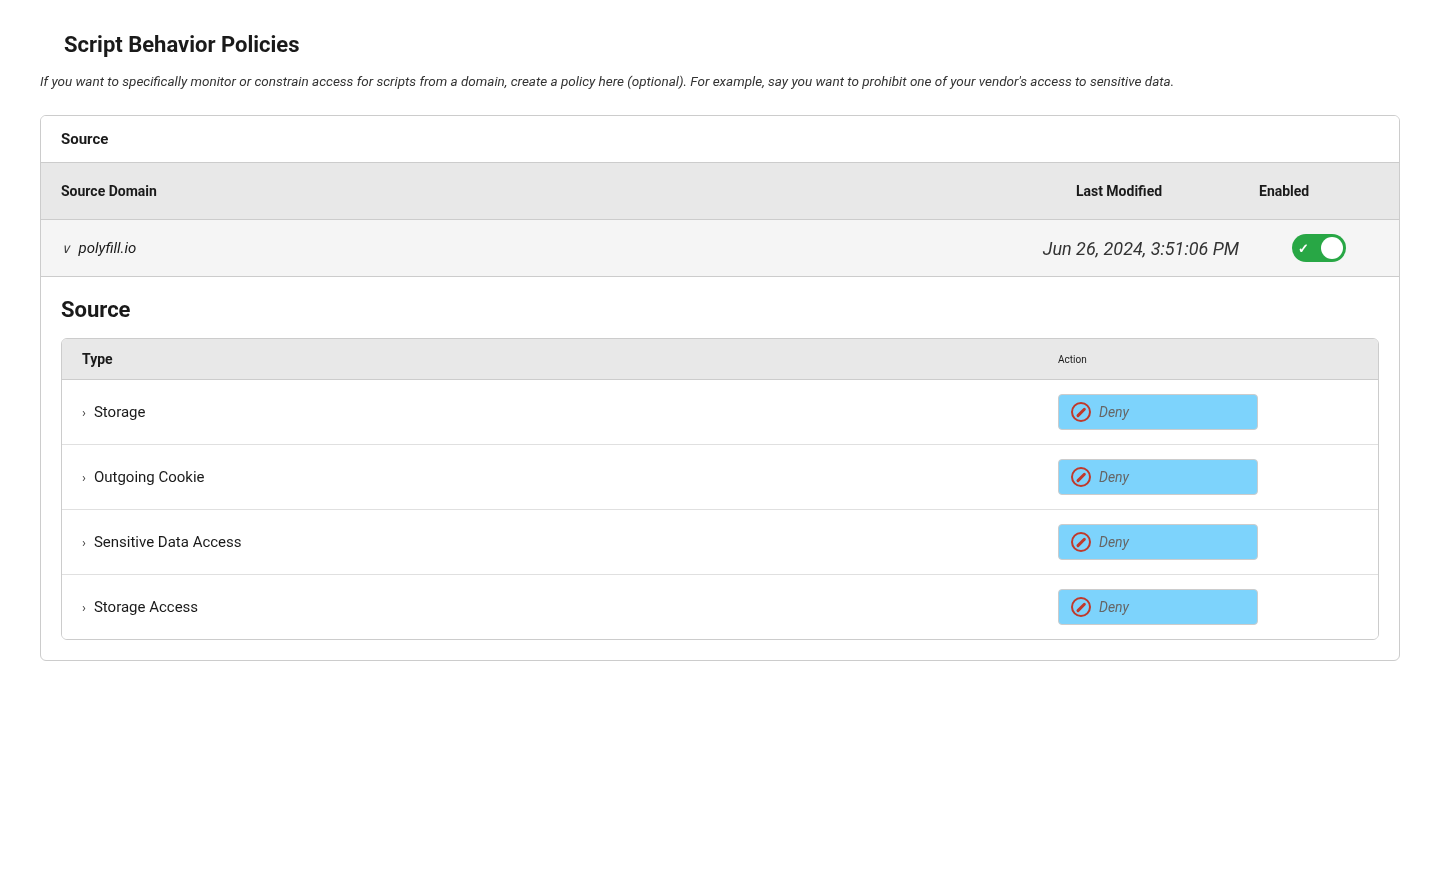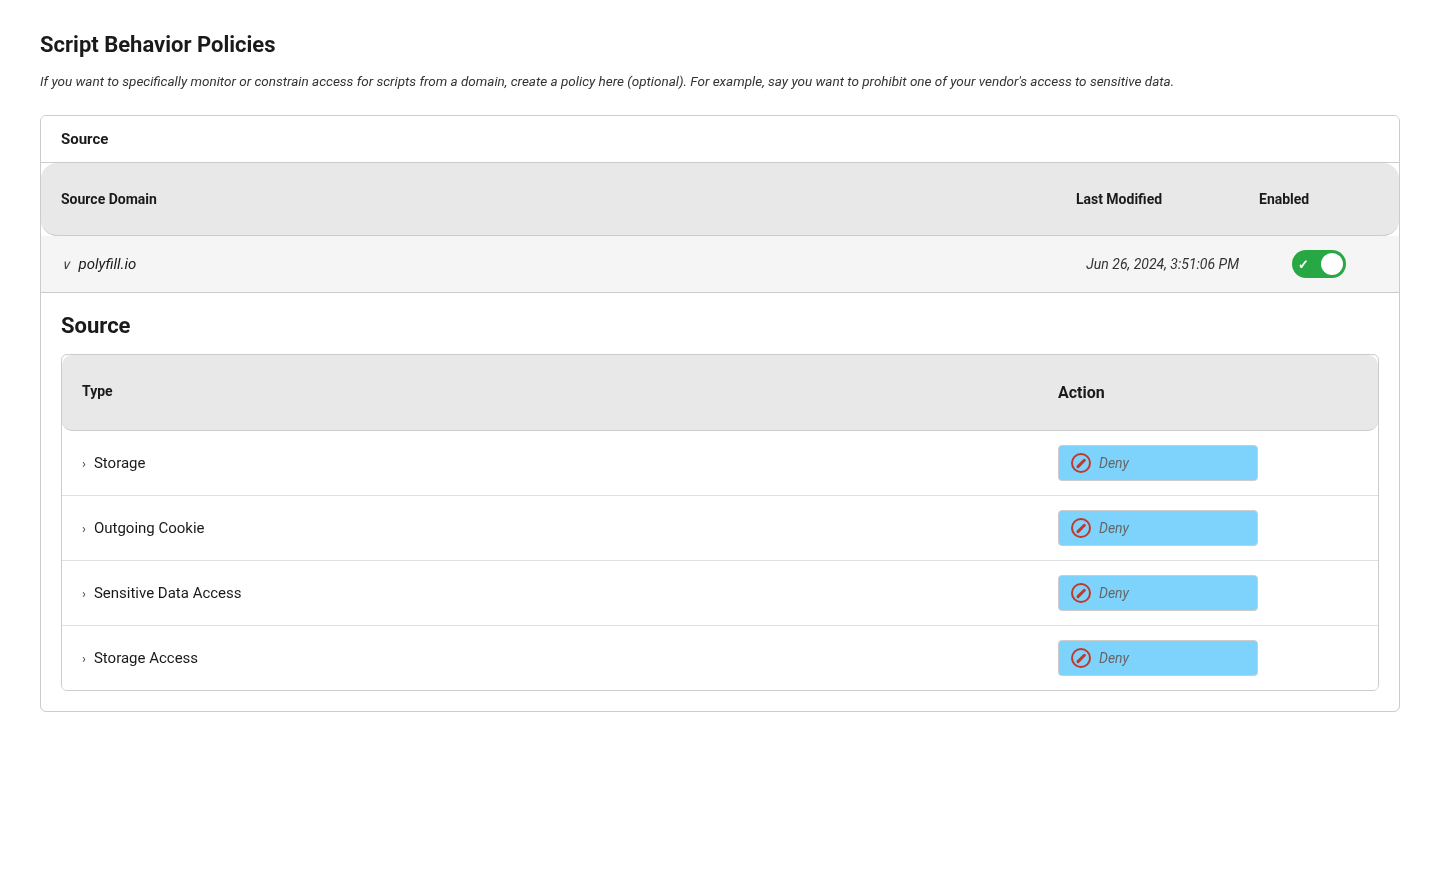--- a/index.html
+++ b/index.html
@@ -13,20 +13,21 @@
       background: #fff;
       color: #1a1a1a;
       padding: 32px 40px;
       font-size: 15px;
     }
 
     .page-title {
       font-size: 22px;
       font-weight: 700;
       margin-bottom: 14px;
+      margin-left: 24px;
     }
 
     .page-description {
       font-size: 13.5px;
       color: #333;
       font-style: italic;
       max-width: 1360px;
       line-height: 1.5;
       margin-bottom: 24px;
     }
@@ -44,23 +45,22 @@
       padding: 14px 20px;
       font-weight: 700;
       font-size: 15px;
       border-bottom: 1px solid #ccc;
     }
 
     .table-header-row {
       display: flex;
       align-items: center;
       background: #e8e8e8;
-      padding: 28px 20px;
+      padding: 20px 20px;
       border-bottom: 1px solid #ccc;
-      border-radius: 16px;
     }
 
     .col-source-domain {
       flex: 1;
       font-weight: 700;
       font-size: 14px;
     }
 
     .col-last-modified {
       width: 260px;
@@ -97,21 +97,21 @@
     .chevron-down {
       font-size: 13px;
       color: #444;
     }
 
     .row-last-modified {
       width: 260px;
       text-align: right;
       padding-right: 20px;
       font-style: italic;
-      font-size: 14px;
+      font-size: 18px;
       color: #333;
     }
 
     .row-enabled {
       width: 120px;
       display: flex;
       justify-content: center;
       align-items: center;
     }
 
@@ -158,36 +158,36 @@
 
     .rules-card {
       border: 1px solid #ccc;
       border-radius: 6px;
       overflow: hidden;
       margin-bottom: 20px;
     }
 
     .rules-header-row {
       display: flex;
+      align-items: center;
       background: #e8e8e8;
-      padding: 28px 20px;
+      padding: 12px 20px;
       border-bottom: 1px solid #ccc;
-      border-radius: 10px;
     }
 
     .col-type {
       flex: 1;
       font-weight: 700;
       font-size: 14px;
     }
 
     .col-action {
       width: 300px;
-      font-weight: 700;
-      font-size: 16px;
+      font-weight: 400;
+      font-size: 10px;
     }
 
     .rule-row {
       display: flex;
       align-items: center;
       padding: 14px 20px;
       border-bottom: 1px solid #e0e0e0;
       background: #fff;
     }
 

